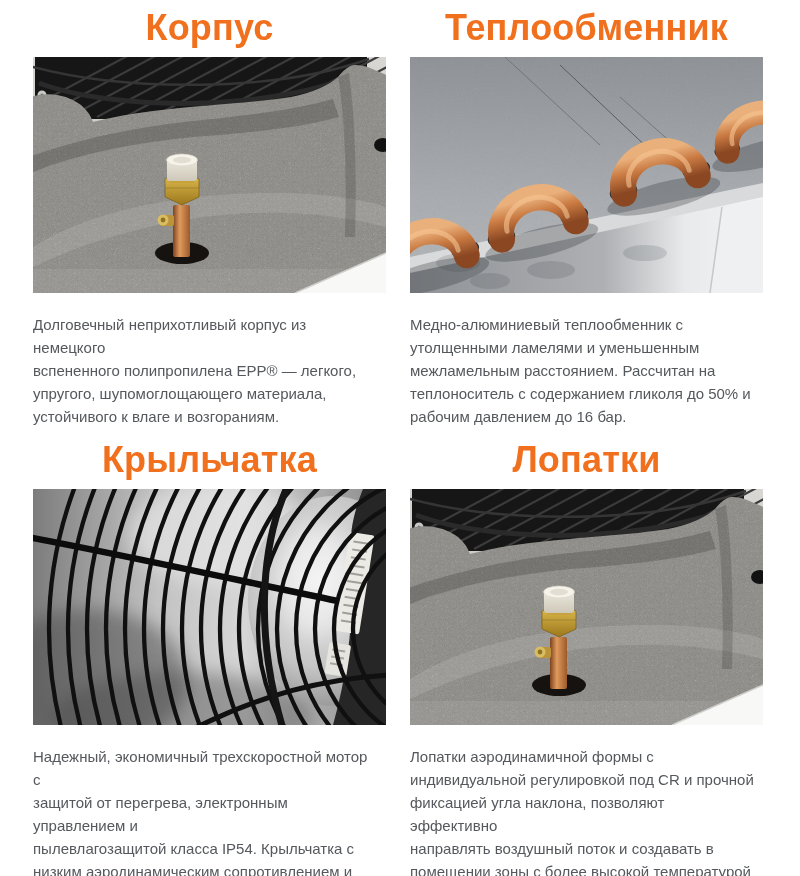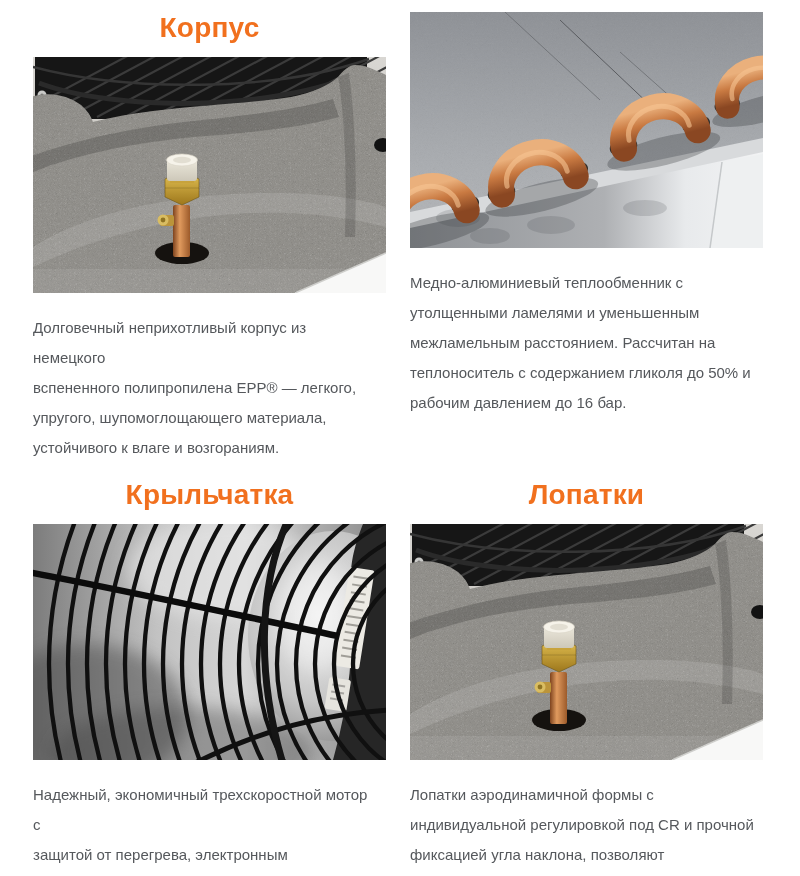--- a/index.html
+++ b/index.html
@@ -12,38 +12,38 @@
   .page { padding: 12px 37px 0 33px; }
   .grid {
     display: grid;
     grid-template-columns: 353px 353px;
     column-gap: 24px;
     row-gap: 16px;
   }
   .card { width: 353px; }
   .card h2 {
     margin: 0 0 13px 0;
-    font-size: 28px;
+    font-size: 36px;
     line-height: 32px;
     font-weight: 700;
     text-align: center;
     color: var(--accent, #f1701e);
     letter-spacing: 0.2px;
   }
   .photo {
     margin: 0 0 20px 0;
     width: 353px; height: 236px;
     overflow: hidden;
   }
   .photo svg { display: block; width: 353px; height: 236px; }
   .desc {
     margin: 0;
     max-width: 344px;
     font-size: 15px;
-    line-height: 30px;
+    line-height: 23px;
     color: var(--body-text, #55585c);
     white-space: pre-line;
   }
   .defs-store { position: absolute; width: 0; height: 0; overflow: hidden; }
 </style>
 </head>
 <body>
 
 <svg class="defs-store" aria-hidden="true">
   <defs>
@@ -267,20 +267,21 @@
             <use href="#sym-housing"></use>
           </svg>
       </figure>
       <p class="desc">Долговечный неприхотливый корпус из немецкого
 вспененного полипропилена EPP® — легкого,
 упругого, шупомоглощающего материала,
 устойчивого к влаге и возгораниям.</p>
     </section>
 
     <section class="card">
+      <h2>Теплообменник</h2>
       <figure class="photo">
         <svg viewBox="0 0 353 236">
             <use href="#sym-hex"></use>
           </svg>
       </figure>
       <p class="desc">Медно-алюминиевый теплообменник с
 утолщенными ламелями и уменьшенным
 межламельным расстоянием. Рассчитан на
 теплоноситель с содержанием гликоля до 50% и
 рабочим давлением до 16 бар.</p>

